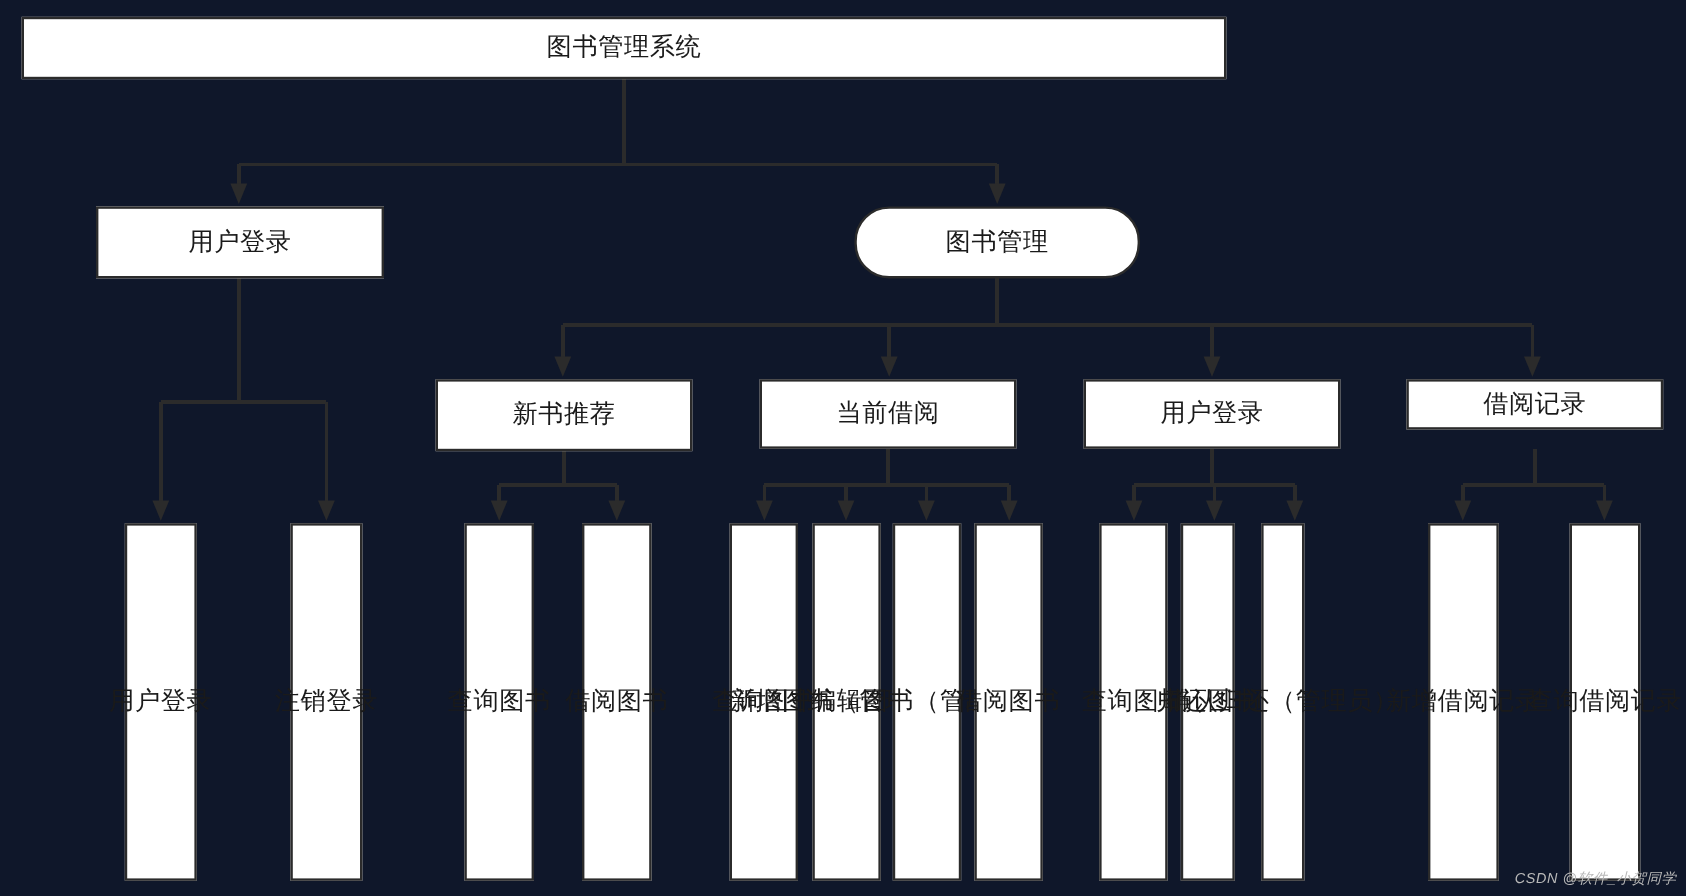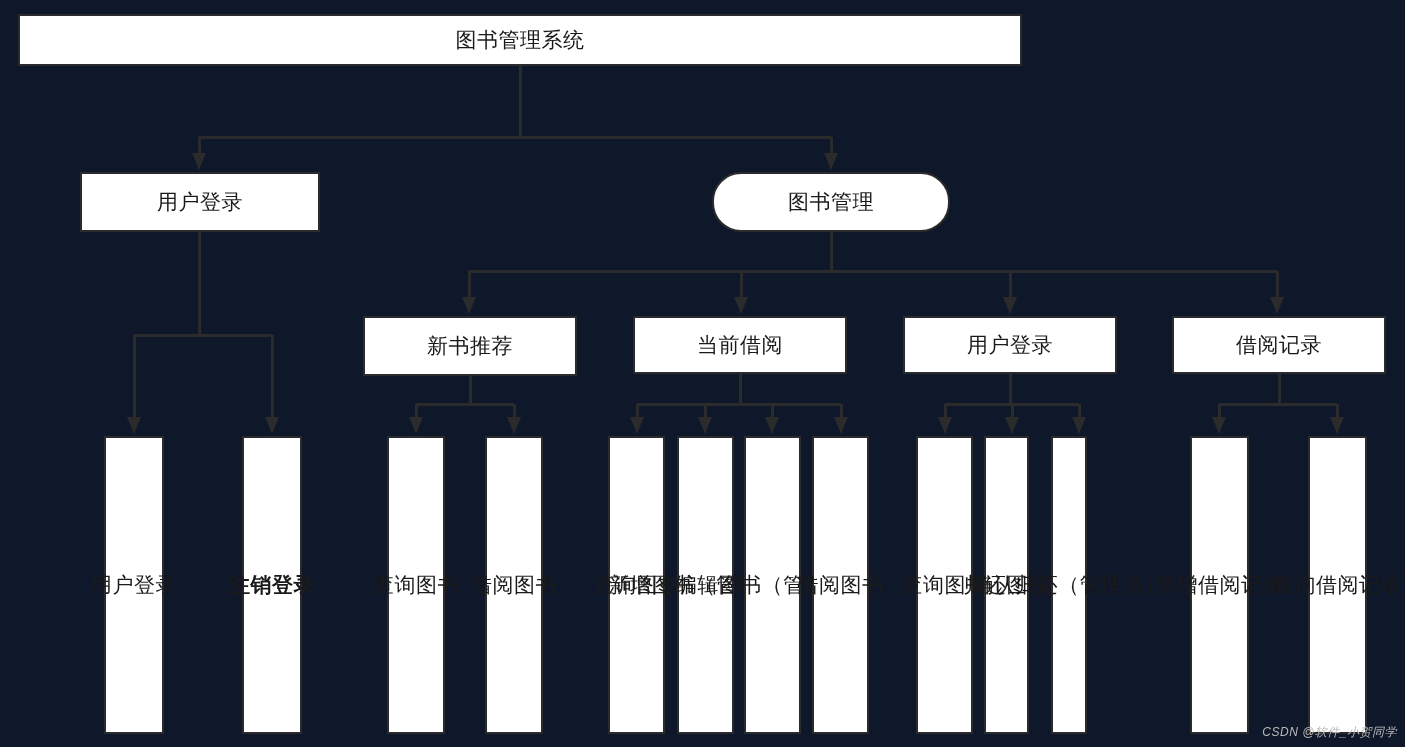--- a/index.html
+++ b/index.html
@@ -128,27 +128,27 @@
       </div>
       <div class="node" style="left: 363px; top: 316px; width: 214px; height: 60px;">
         <span class="label">新书推荐</span>
       </div>
       <div class="node" style="left: 633px; top: 316px; width: 214px; height: 58px;">
         <span class="label">当前借阅</span>
       </div>
       <div class="node" style="left: 903px; top: 316px; width: 214px; height: 58px;">
         <span class="label">用户登录</span>
       </div>
-      <div class="node" style="left: 1172px; top: 316px; width: 214px; height: 58px;">
+      <div class="node" style="left: 1172px; top: 316px; width: 214px; height: 42px;">
         <span class="label">借阅记录</span>
       </div>
       <div class="node" style="left: 104px; top: 436px; width: 60px; height: 298px;">
         <span class="label">用户登录</span>
       </div>
-      <div class="node" style="left: 242px; top: 436px; width: 60px; height: 298px; font-weight: bold;">
+      <div class="node" style="left: 242px; top: 436px; width: 60px; height: 298px;">
         <span class="label">注销登录</span>
       </div>
       <div class="node" style="left: 387px; top: 436px; width: 58px; height: 298px;">
         <span class="label">查询图书</span>
       </div>
       <div class="node" style="left: 485px; top: 436px; width: 58px; height: 298px;">
         <span class="label">借阅图书</span>
       </div>
       <div class="node" style="left: 608px; top: 436px; width: 57px; height: 298px;">
         <span class="label">查询图书</span>

